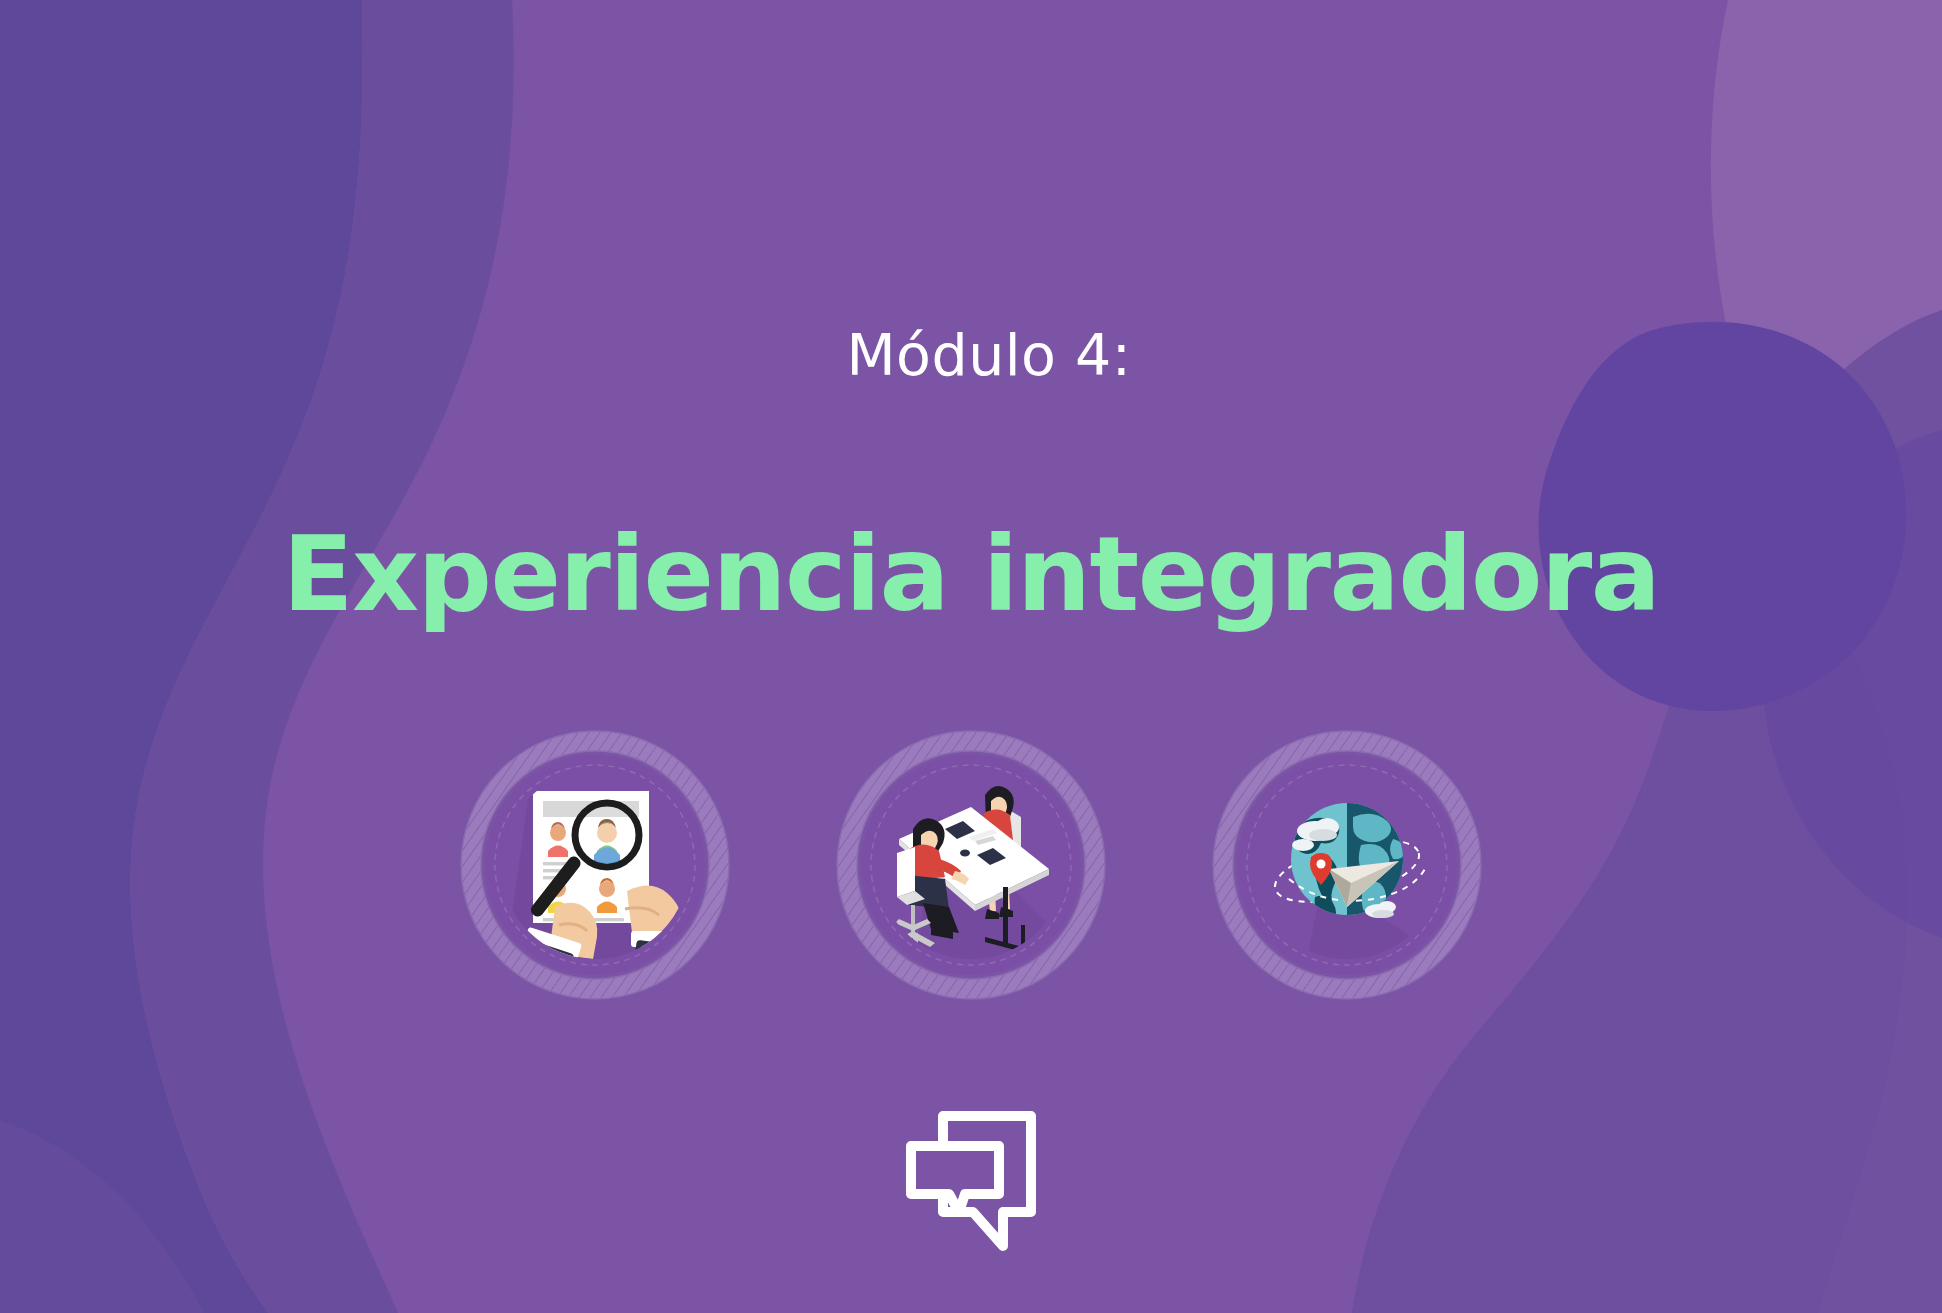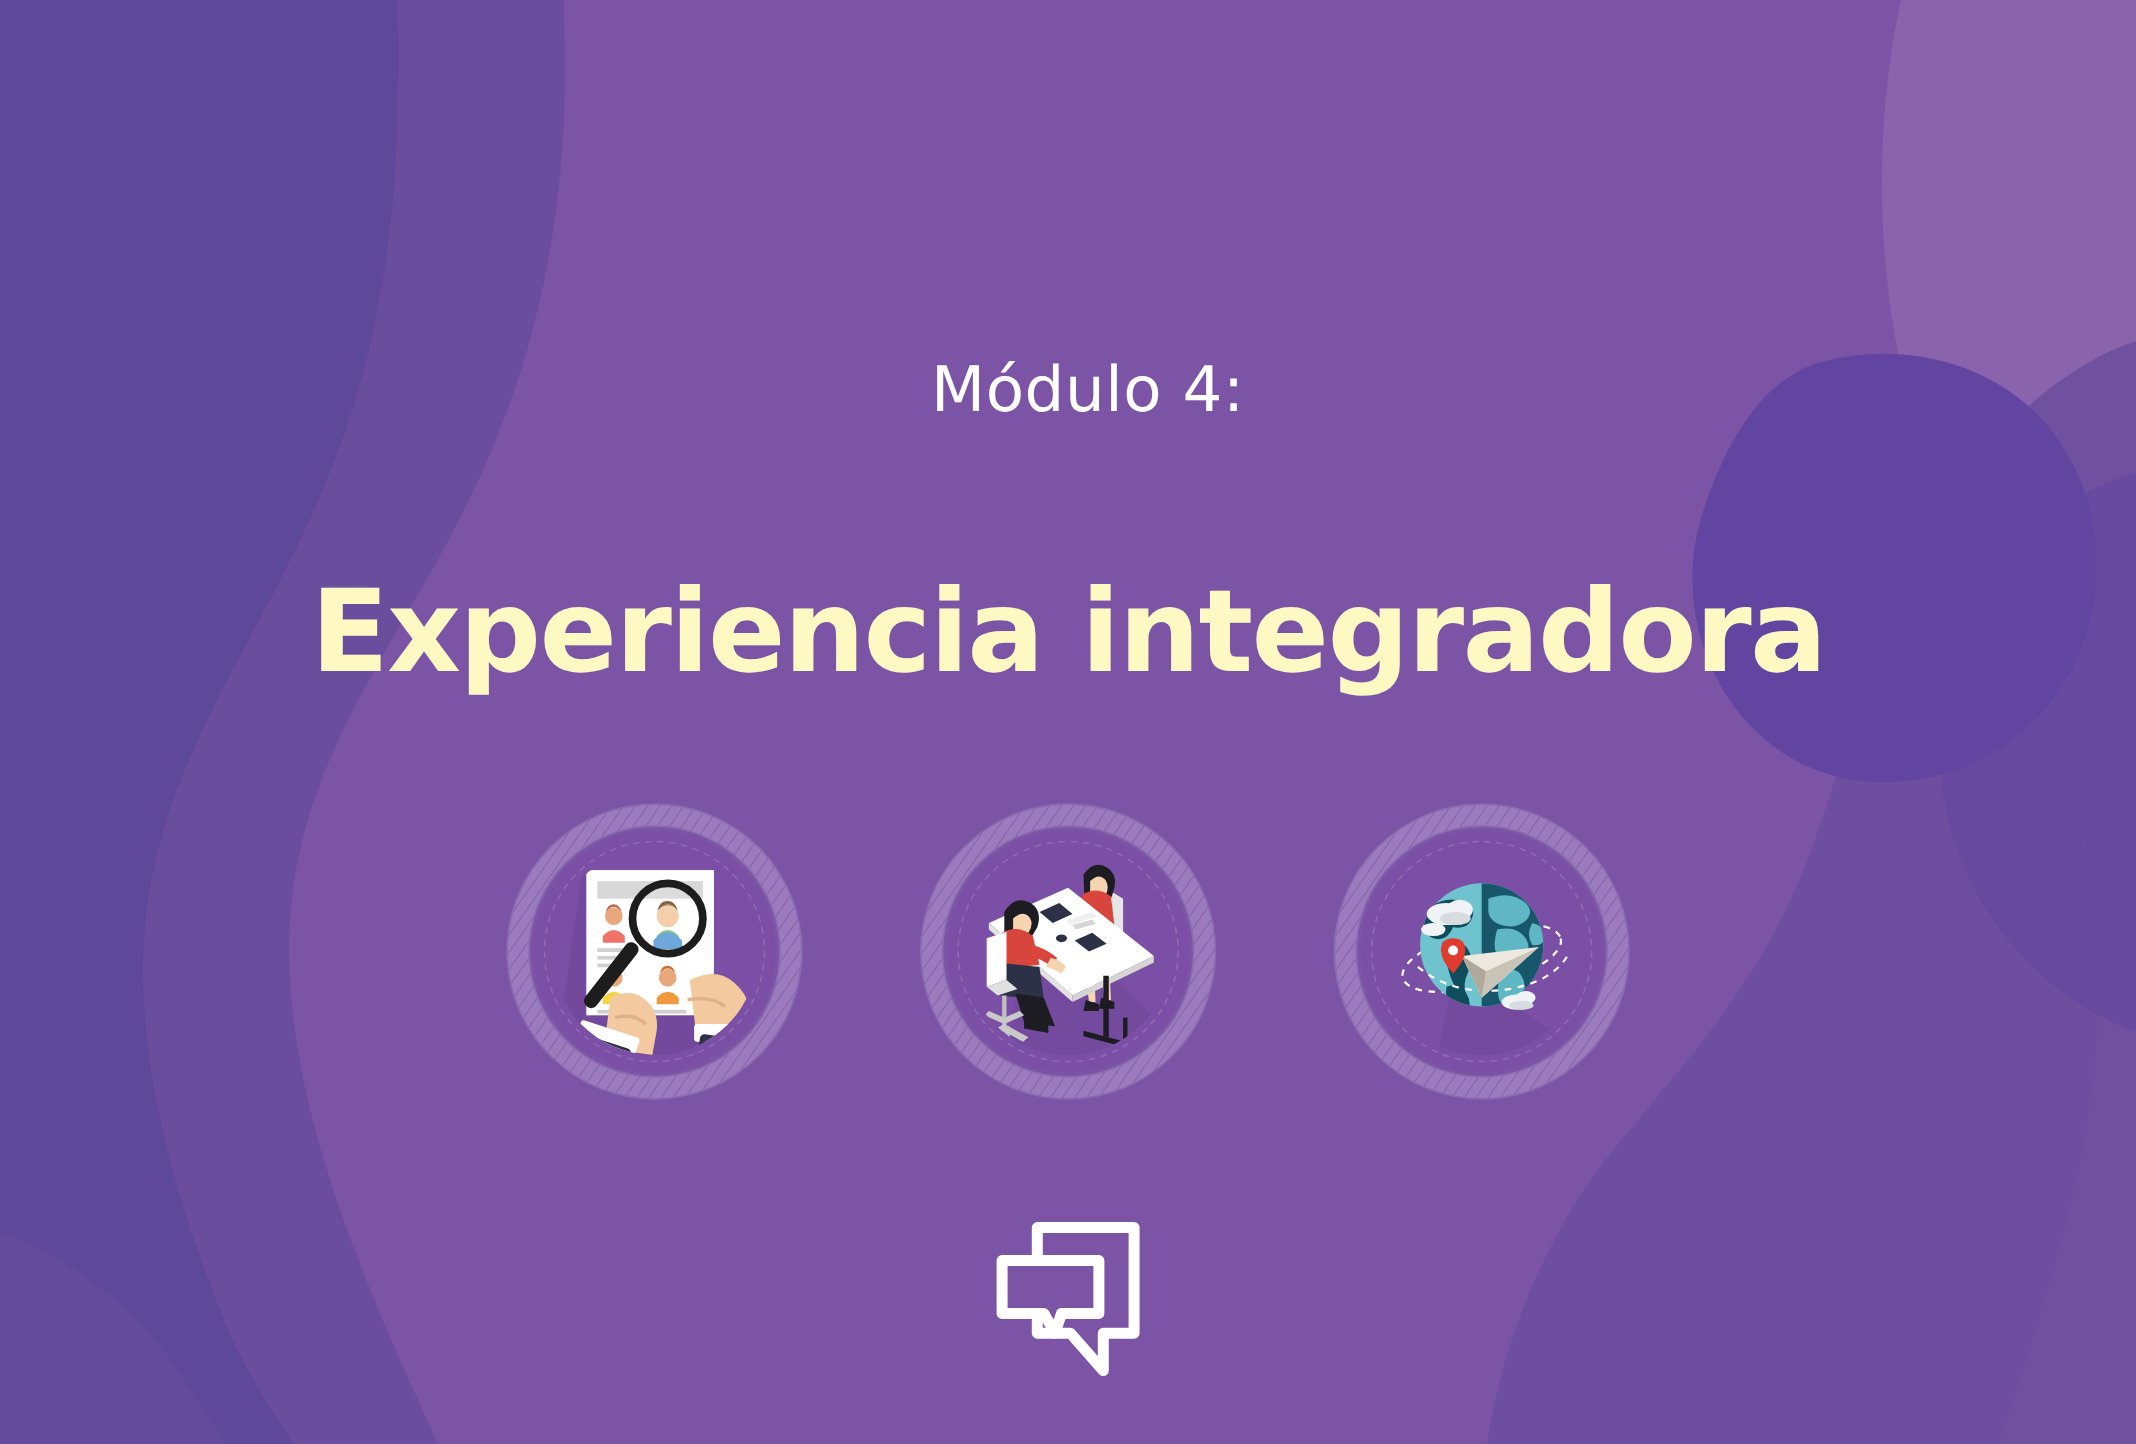--- a/index.html
+++ b/index.html
@@ -51,21 +51,21 @@
     font-family: "DejaVu Sans", sans-serif;
     margin-left: 36px;
   }
 
   .headline {
     position: absolute;
     top: 452px;
     left: 0;
     right: 0;
     text-align: center;
-    color: #fef9c3;
+    color: #86efac;
     font-size: 104px;
     font-weight: 700;
     letter-spacing: -1.5px;
     line-height: 1;
     white-space: nowrap;
     font-family: "DejaVu Sans", sans-serif;
   }
 
   
   .medallions {

